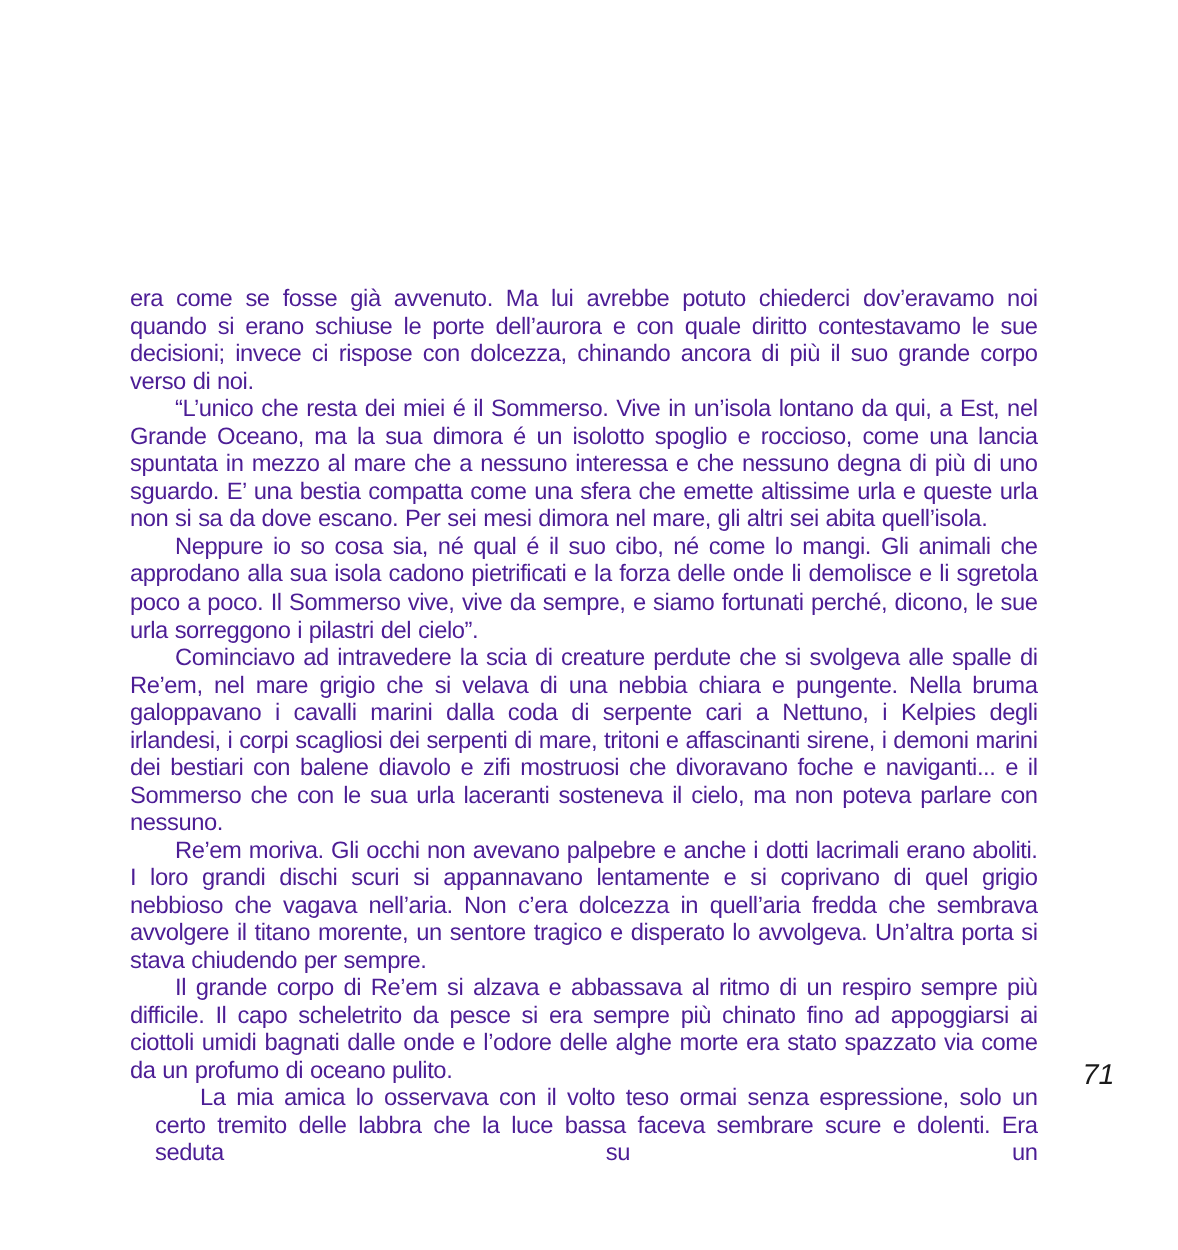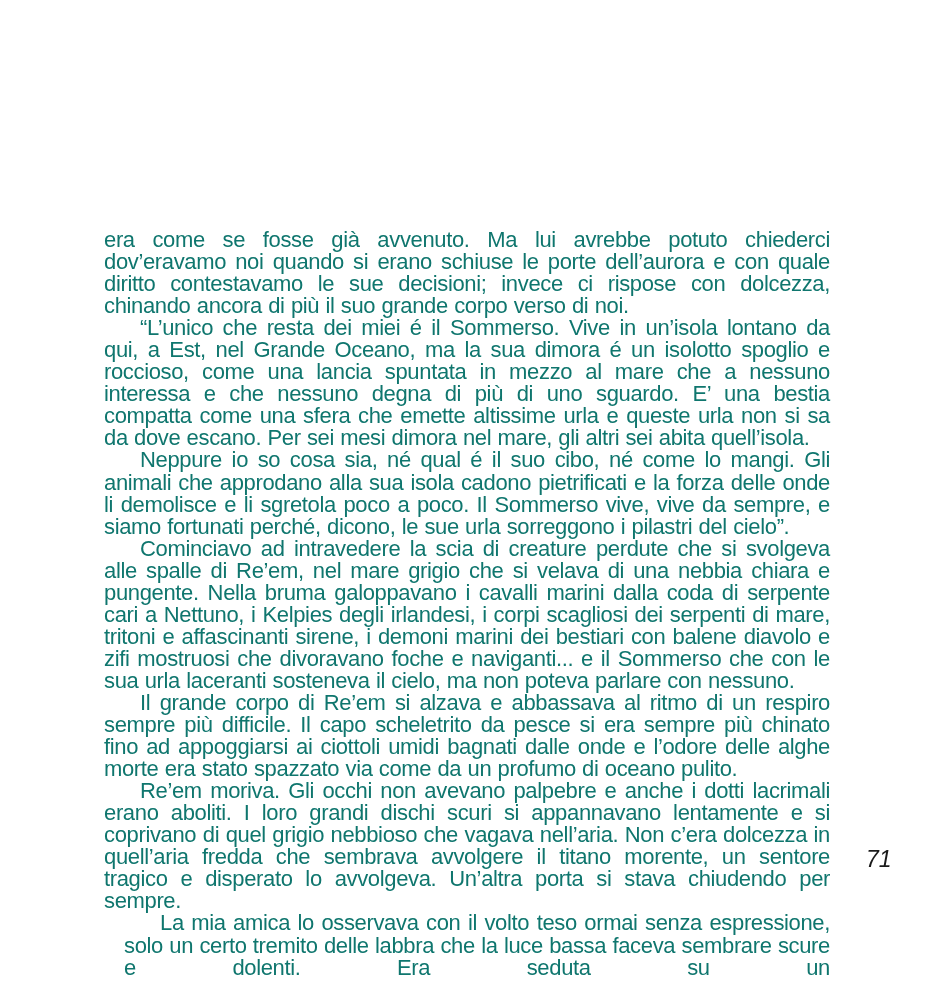--- a/index.html
+++ b/index.html
@@ -20,23 +20,23 @@
     width: 942px;
     height: 1000px;
     background: #ffffff;
   }
   .text-block {
     position: absolute;
     left: 104px;
     top: 229px;
     width: 726px;
     font-family: "Liberation Sans", sans-serif;
-    font-size: 22px;
+    font-size: 19px;
     line-height: 22.05px;
-    color: #0f766e;
+    color: #4c1d95;
     text-align: justify;
     hyphens: manual;
     letter-spacing: -0.35px;
     word-spacing: 0.5px;
   }
   .text-block p {
     margin: 0;
     padding: 0;
     text-indent: 0;
   }
@@ -59,18 +59,18 @@
 </style>
 </head>
 <body>
 
 <div class="page">
   <div class="text-block">
     <p>era come se fosse già avvenuto. Ma lui avrebbe potuto chiederci dov’eravamo noi quando si erano schiuse le porte dell’aurora e con quale diritto contestavamo le sue decisioni; invece ci rispose con dolcezza, chinando ancora di più il suo grande corpo verso di noi.</p>
     <p class="indent">“L’unico che resta dei miei é il Sommerso. Vive in un’isola lontano da qui, a Est, nel Grande Oceano, ma la sua dimora é un isolotto spoglio e roccioso, come una lancia spuntata in mezzo al mare che a nessuno interessa e che nessuno degna di più di uno sguardo. E’ una bestia compatta come una sfera che emette altissime urla e queste urla non si sa da dove escano. Per sei mesi dimora nel mare, gli altri sei abita quell’isola.</p>
     <p class="indent">Neppure io so cosa sia, né qual é il suo cibo, né come lo mangi. Gli animali che approdano alla sua isola cadono pietrificati e la forza delle onde li demolisce e li sgretola poco a poco. Il Sommerso vive, vive da sempre, e siamo fortunati perché, dicono, le sue urla sorreggono i pilastri del cielo”.</p>
     <p class="indent">Cominciavo ad intravedere la scia di creature perdute che si svolgeva alle spalle di Re’em, nel mare grigio che si velava di una nebbia chiara e pungente. Nella bruma galoppavano i cavalli marini dalla coda di serpente cari a Nettuno, i Kelpies degli irlandesi, i corpi scagliosi dei serpenti di mare, tritoni e affascinanti sirene, i demoni marini dei bestiari con balene diavolo e zifi mostruosi che divoravano foche e naviganti... e il Sommerso che con le sua urla laceranti sosteneva il cielo, ma non poteva parlare con nessuno.</p>
+    <p class="indent">Re’em moriva. Gli occhi non avevano palpebre e anche i dotti lacrimali erano aboliti. I loro grandi dischi scuri si appannavano lentamente e si coprivano di quel grigio nebbioso che vagava nell’aria. Non c’era dolcezza in quell’aria fredda che sembrava avvolgere il titano morente, un sentore tragico e disperato lo avvolgeva. Un’altra porta si stava chiudendo per sempre.</p>
     <p class="indent">Il grande corpo di Re’em si alzava e abbassava al ritmo di un respiro sempre più difficile. Il capo scheletrito da pesce si era sempre più chinato fino ad appoggiarsi ai ciottoli umidi bagnati dalle onde e l’odore delle alghe morte era stato spazzato via come da un profumo di oceano pulito.</p>
-    <p class="indent">Re’em moriva. Gli occhi non avevano palpebre e anche i dotti lacrimali erano aboliti. I loro grandi dischi scuri si appannavano lentamente e si coprivano di quel grigio nebbioso che vagava nell’aria. Non c’era dolcezza in quell’aria fredda che sembrava avvolgere il titano morente, un sentore tragico e disperato lo avvolgeva. Un’altra porta si stava chiudendo per sempre.</p>
     <p class="indent last-line-justified">La mia amica lo osservava con il volto teso ormai senza espressione, solo un certo tremito delle labbra che la luce bassa faceva sembrare scure e dolenti. Era seduta su un</p>
   </div>
   <div class="page-number">71</div>
 </div>
 
 </body></html>

